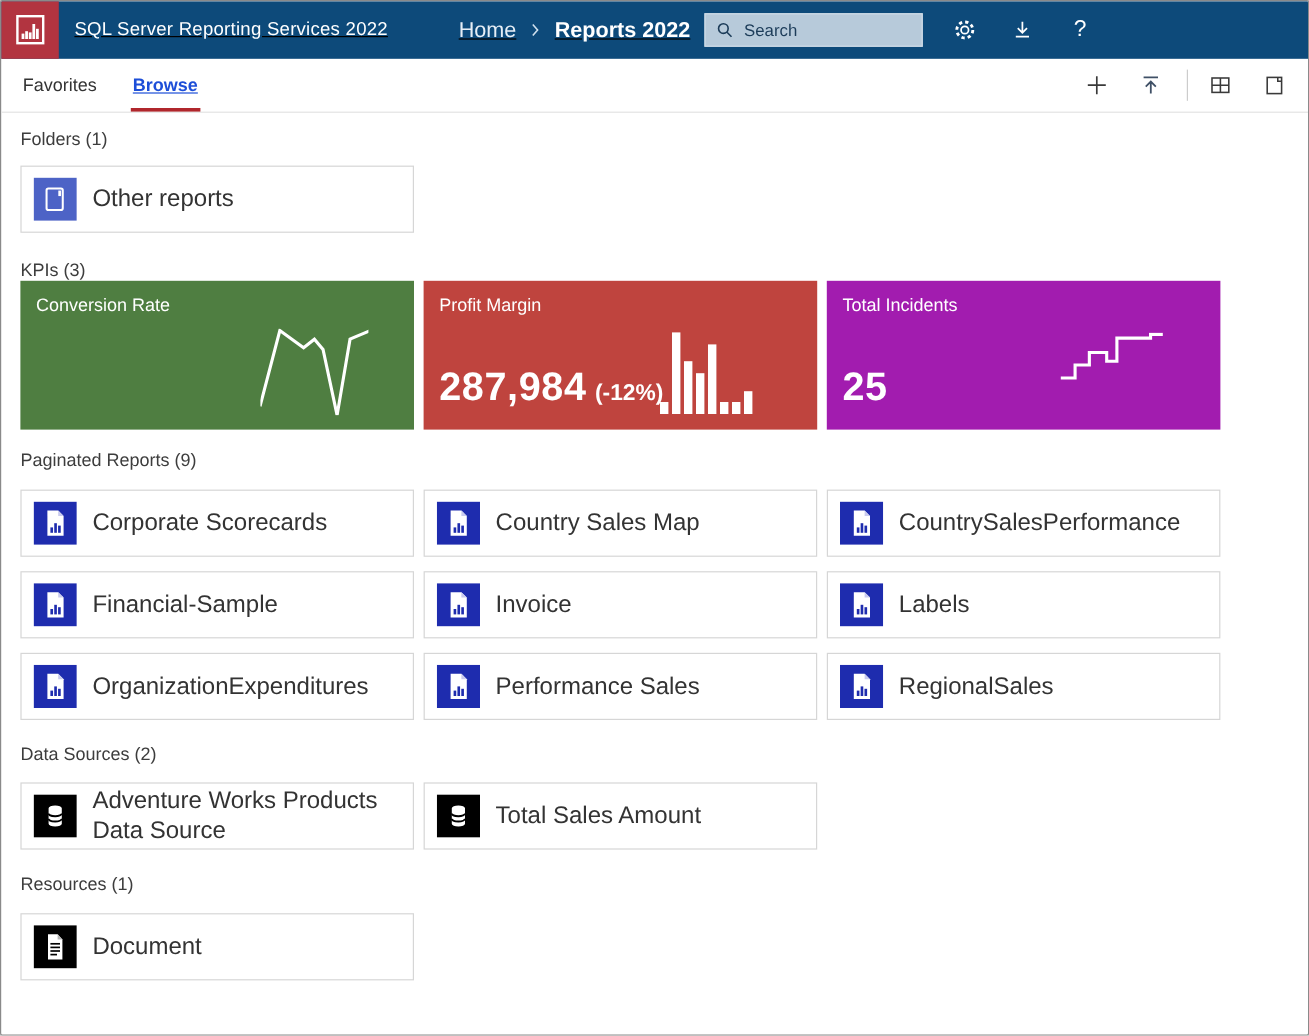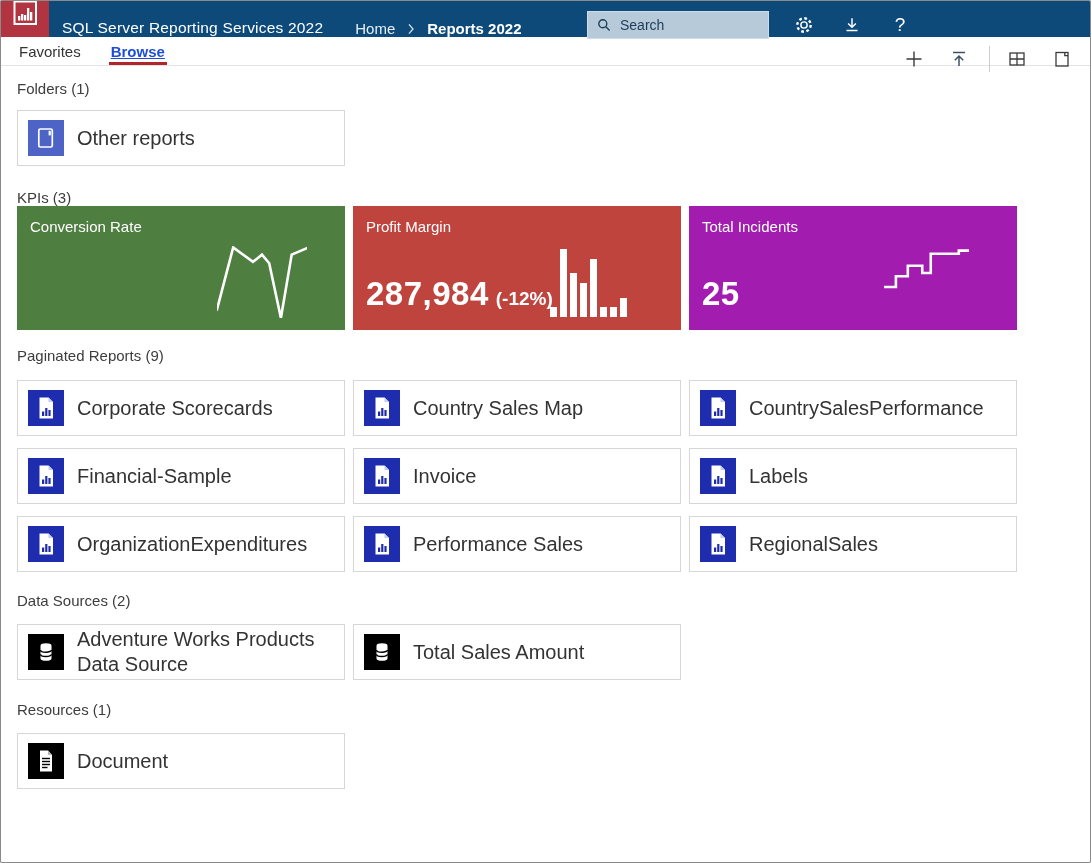--- a/index.html
+++ b/index.html
@@ -5,43 +5,43 @@
   * { box-sizing: border-box; }
   html,body { margin:0; padding:0; background:#c8c8c8; }
   body { font-family:"Liberation Sans", sans-serif; }
   .window {
     width:1091px; height:863px; background:#fff;
     border:1px solid #8a8a8a; border-radius:2px;
     position:relative; overflow:hidden;
   }
 
   
-  .topbar { height:36px; background:#0d4a7a; position:relative; display:flex; align-items:flex-end; }
+  .topbar { height:48px; background:#0d4a7a; position:relative; display:flex; align-items:center;text-decoration:underline; }
   .logo { width:48px; height:48px; background:#b23440; flex:none; display:flex; align-items:center; justify-content:center; }
   .app-title { color:#fff; font-size:15.5px; margin-left:13px; letter-spacing:.2px; }
-  .breadcrumb { display:flex; align-items:center; margin-left:32px; color:#dce8f2; font-size:15px; }
+  .breadcrumb { display:flex; align-items:center; margin-left:59px; color:#dce8f2; font-size:18px; }
   .breadcrumb .crumb-home { color:#e6eef6; cursor:pointer; }
   .breadcrumb .crumb-sep { margin:0 8px; display:flex; align-items:center; }
   .breadcrumb .crumb-current { color:#fff; font-weight:bold; }
   .search-box {
     position:absolute; left:586px; top:10px; width:182px; height:28px;
     background:#b7cada; border:1px solid #cfdce8; display:flex; align-items:center; padding:0 8px;
   }
   .search-box input {
     border:none; background:transparent; outline:none; font-size:14px;
     color:#a21caf; width:130px; margin-left:6px; font-family:"Liberation Sans",sans-serif;
   }
   .search-box input::placeholder { color:#1c3c59; opacity:1; }
   .topbar-btn { position:absolute; top:10px; width:28px; height:28px; display:flex; align-items:center; justify-content:center; cursor:pointer; background:none; border:none; padding:0; }
   .topbar-btn.gear { left:789px; }
   .topbar-btn.down { left:837px; }
   .topbar-btn.help { left:885px; color:#fff; font-size:19px; }
 
   
-  .tabbar { height:29px; border-bottom:1px solid #e3e3e3; position:relative; display:flex; align-items:stretch; padding-left:16px; }
+  .tabbar { height:45px; border-bottom:1px solid #e3e3e3; position:relative; display:flex; align-items:stretch; padding-left:16px; }
   .tab { font-size:15px; color:#333; display:flex; align-items:center; padding:0 2px; margin-right:26px; cursor:pointer; border-bottom:3px solid transparent; padding-top:3px; }
   .tab.active { font-weight:bold; color:#1d4ed8; border-bottom-color:#b0262c;text-decoration:underline; }
   .tab-actions { position:absolute; right:0; top:0; height:44px; display:flex; align-items:center; }
   .icon-btn { width:34px; height:34px; display:flex; align-items:center; justify-content:center; background:none; border:none; cursor:pointer; padding:0; margin-right:11px; }
   .vdivider { width:1px; height:26px; background:#ccc; margin:0 10px 0 2px; }
 
   
   .content { padding:0 16px; }
   .section-heading { font-size:15px; color:#3d3d3d; margin:0; font-weight:normal; }
   .h-folders   { padding-top:14px; padding-bottom:13px; }

